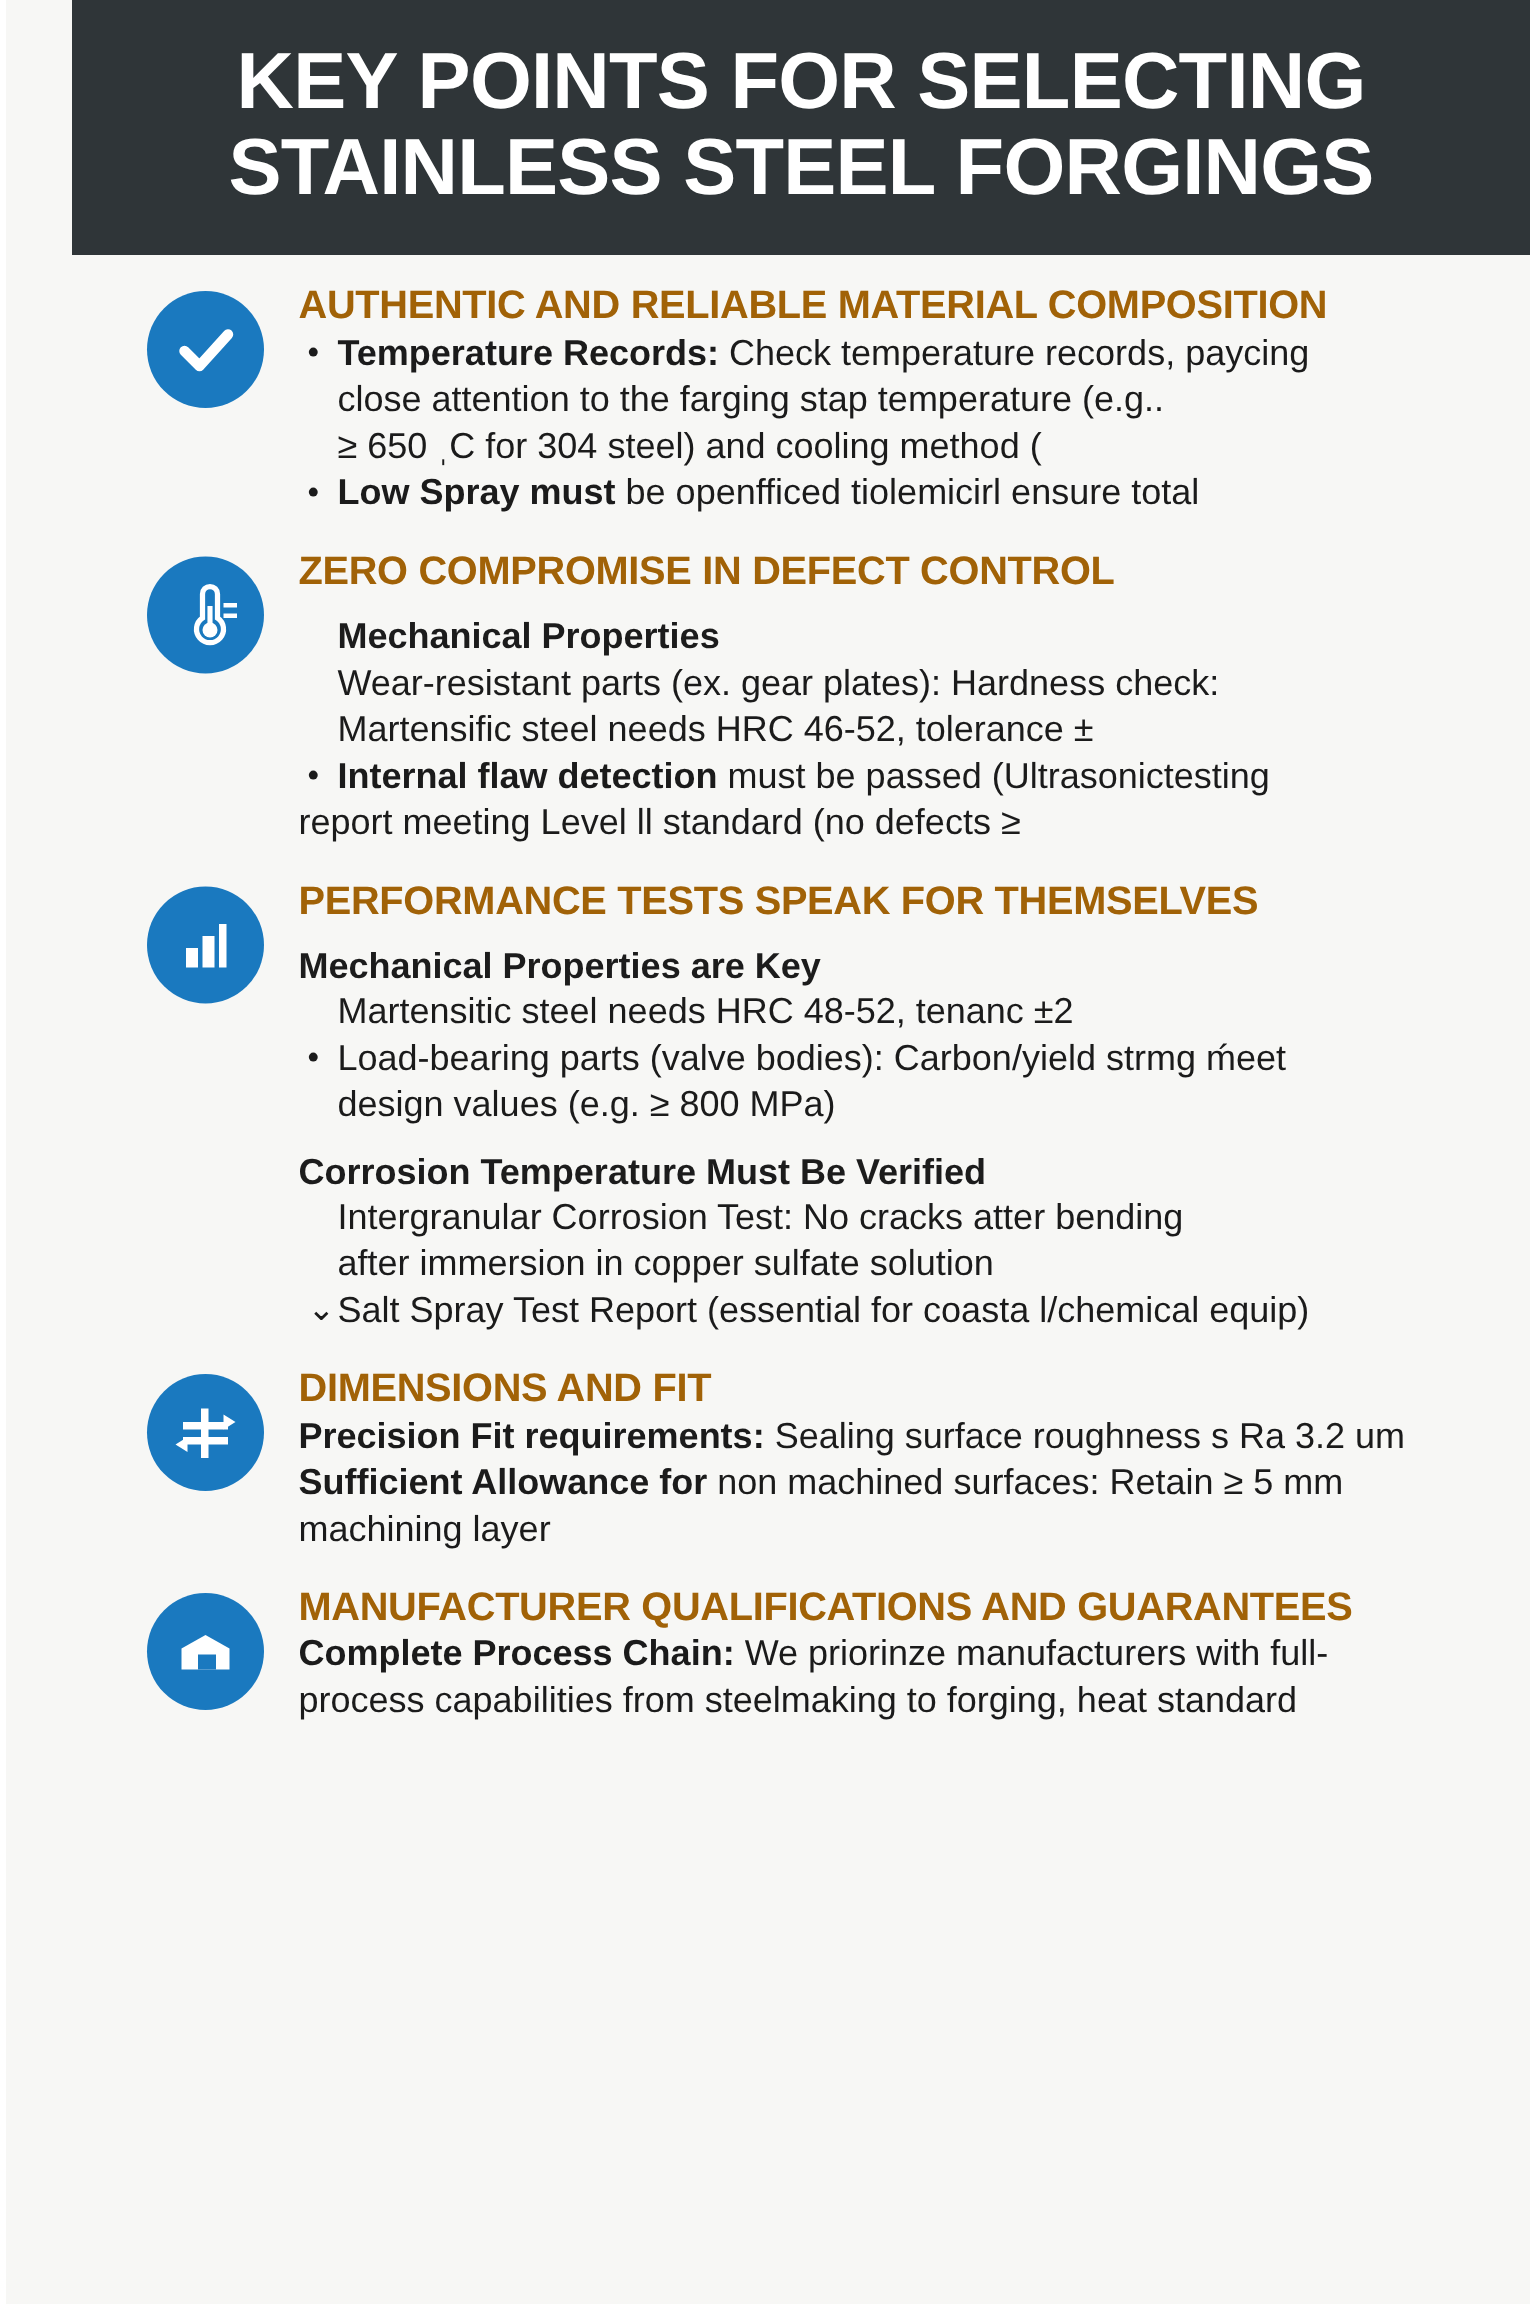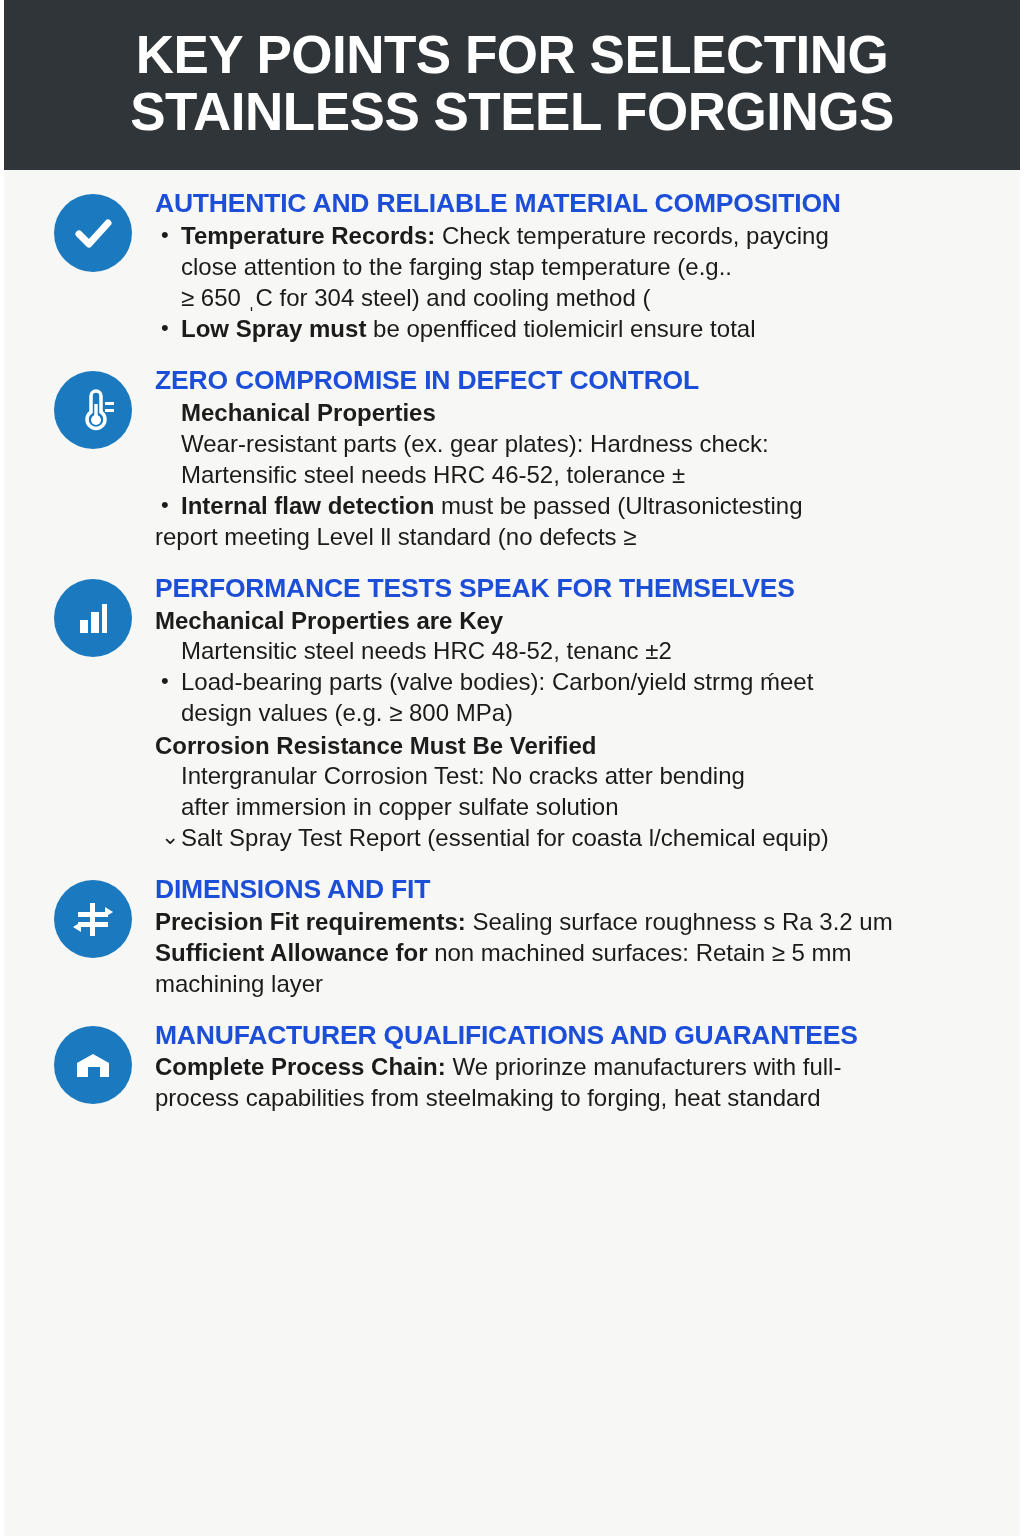--- a/index.html
+++ b/index.html
@@ -15,20 +15,21 @@
     overflow: hidden;
   }
   .page {
     position: relative;
     width: 1024px;
     height: 1536px;
     background: #f7f7f5;
     box-sizing: border-box;
     border-left: 4px solid #ffffff;
     border-right: 4px solid #ffffff;
+    padding-left: 44px;
   }
   .header {
     background: #2f3538;
     padding: 26px 30px 30px 30px;
     box-sizing: border-box;
   }
   .header h1 {
     margin: 0;
     color: #ffffff;
     font-family: "Liberation Sans", sans-serif;
@@ -70,21 +71,21 @@
   .body-col {
     flex: 1 1 auto;
     padding-right: 4px;
   }
   h2.section-title {
     margin: 0 0 2px 0;
     font-size: 26.5px;
     font-weight: bold;
     line-height: 1.15;
     letter-spacing: -0.2px;
-    color: #1d4ed8;
+    color: #a16207;
     text-transform: uppercase;
   }
   .line {
     font-size: 24px;
     line-height: 1.25;
     color: #1b1b1b;
     margin: 0 0 1px 0;
   }
   .line.bulleted {
     position: relative;
@@ -101,21 +102,21 @@
     padding-left: 26px;
   }
   .line b, .lead {
     font-weight: bold;
     margin-top: 10px;
   }
   .subhead {
     font-size: 24px;
     font-weight: bold;
     line-height: 1.3;
-    margin: 2px 0 0 0;
+    margin: 14px 0 0 0;
   }
   .subhead.indent {
     padding-left: 26px;
   }
   .gap-m { height: 16px; }
 </style>
 </head>
 <body>
 
 <div class="page">
@@ -186,21 +187,21 @@
         </div>
       </div>
       <div class="body-col">
         <h2 class="section-title">PERFORMANCE TESTS SPEAK FOR THEMSELVES</h2>
         <p class="subhead">Mechanical Properties are Key</p>
         <p class="line sub">Martensitic steel needs HRC 48-52, tenanc ±2</p>
         <p class="line bulleted">
           <span class="bullet">•</span><span>Load-bearing parts (valve bodies): Carbon/yield strmg ḿeet</span>
         </p>
         <p class="line sub">design values (e.g. ≥ 800 MPa)</p>
-        <p class="subhead">Corrosion Resistance Must Be Verified</p>
+        <p class="subhead">Corrosion Temperature Must Be Verified</p>
         <p class="line sub">Intergranular Corrosion Test: No cracks atter bending</p>
         <p class="line sub">after immersion in copper sulfate solution</p>
         <p class="line bulleted">
           <span class="bullet">⌄</span><span>Salt Spray Test Report (essential for coasta l/chemical equip)</span>
         </p>
       </div>
     </div>
 
     <div class="gap-m"></div>
 

